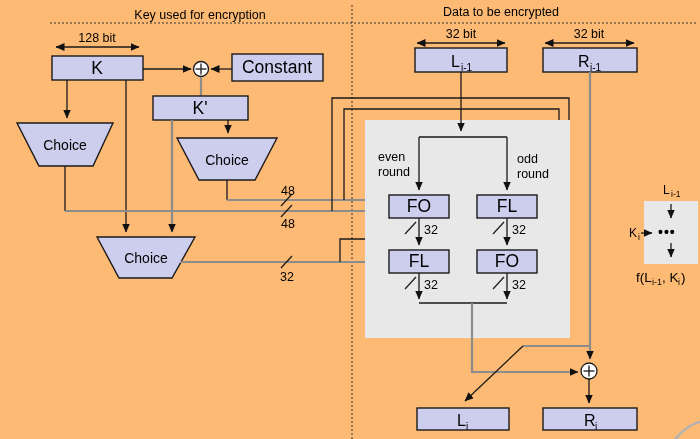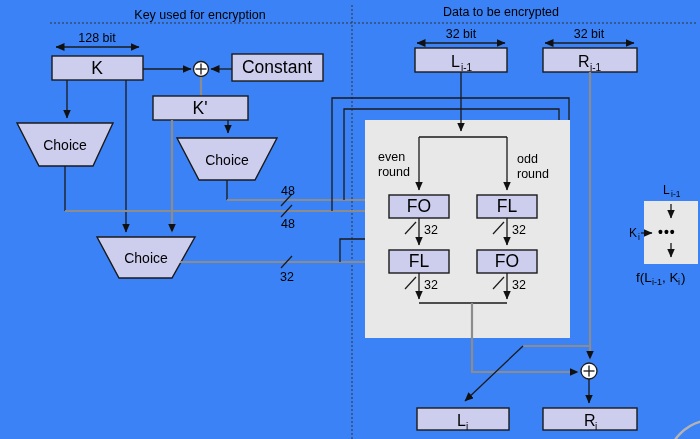--- a/index.html
+++ b/index.html
@@ -1,16 +1,16 @@
 <!DOCTYPE html>
 <html><head>
 <meta charset="utf-8">
 <style>
   html,body { margin:0; padding:0; background:#ffffff; }
-  .stage { width:700px; height:439px; position:relative; background:#3b82f6; overflow:hidden; }
+  .stage { width:700px; height:439px; position:relative; background:#fdba74; overflow:hidden; }
   svg text { font-family:"Liberation Sans","DejaVu Sans",sans-serif; fill:#000000; }
   .ln    { stroke:#1a1a1a; stroke-width:1.3; fill:none; }
   .lg    { stroke:#8c8c8c; stroke-width:2.2; fill:none; }
   .box   { stroke:#1a1a1a; stroke-width:1.4; }
   .dash  { stroke:#333333; stroke-width:1; stroke-dasharray:2 2; fill:none; }
   .slash { stroke:#1a1a1a; stroke-width:1.2; fill:none; }
   .xorc  { fill:#ffffff; stroke:#1a1a1a; stroke-width:1.3; }
   .arc   { fill:none; stroke:#b3b3b3; stroke-width:2.5; }
   .t12 { font-size:12.5px; } .t14 { font-size:14px; } .t17 { font-size:17.5px; }
   .t16 { font-size:16px; }  .t13 { font-size:13.5px; }

